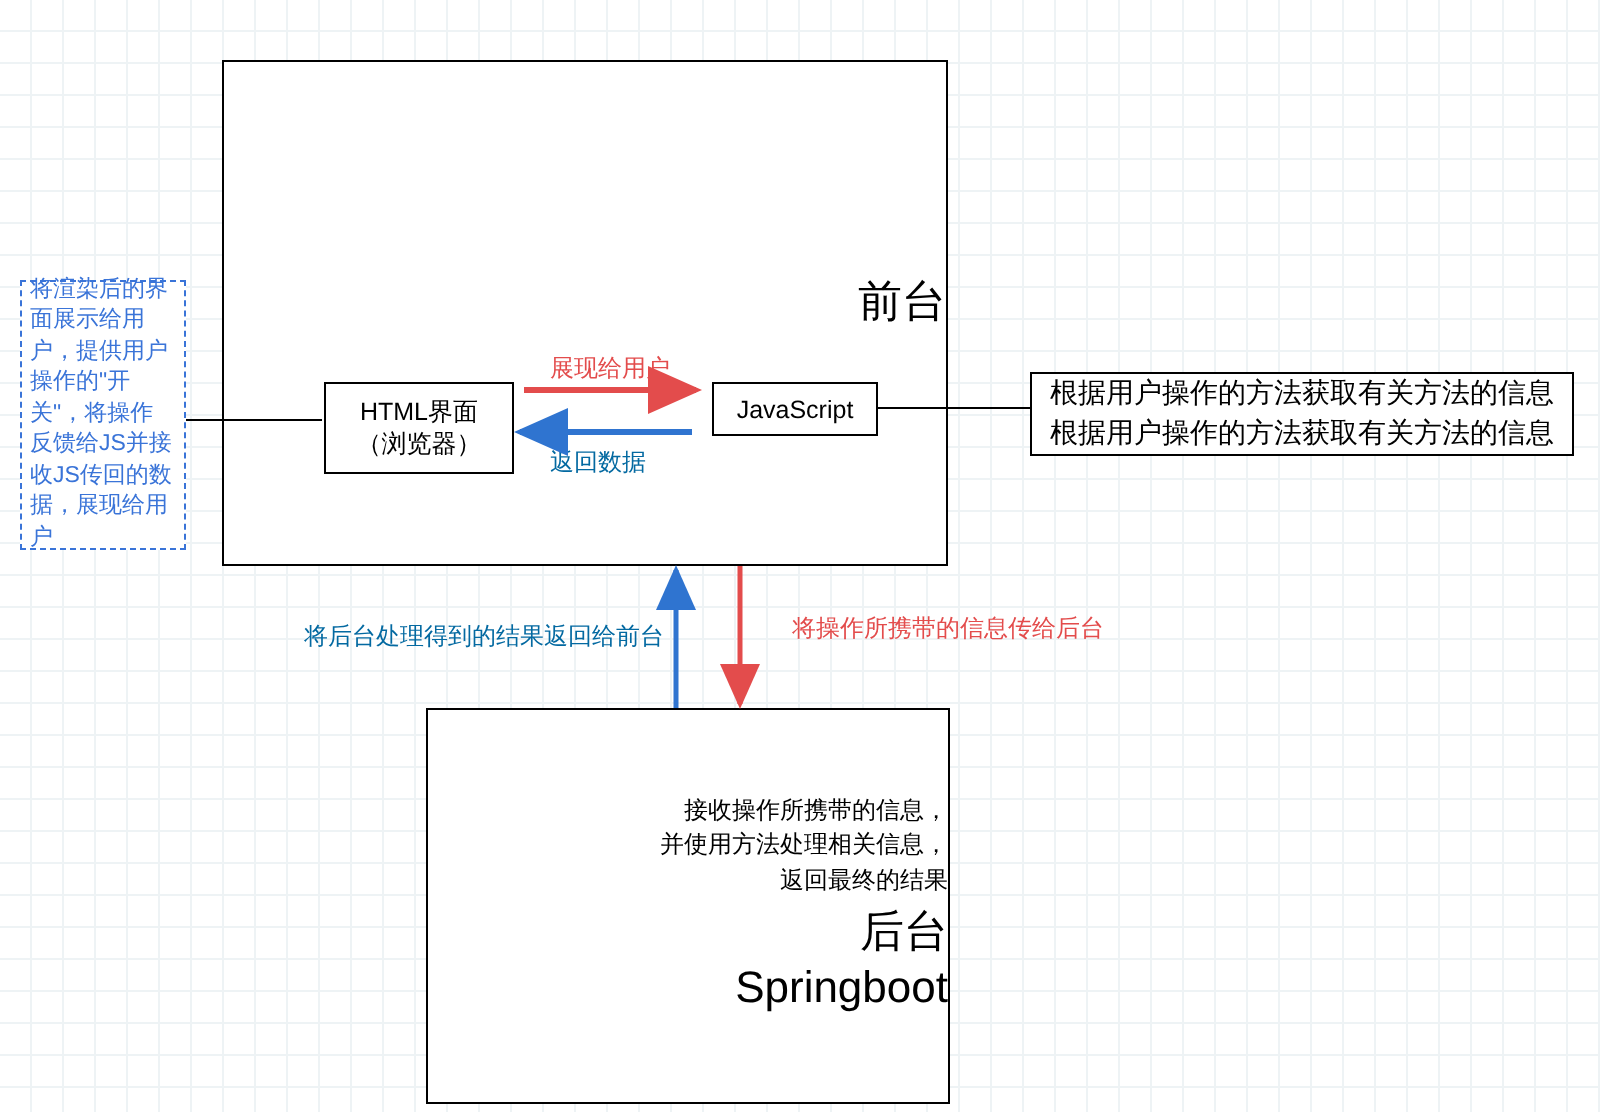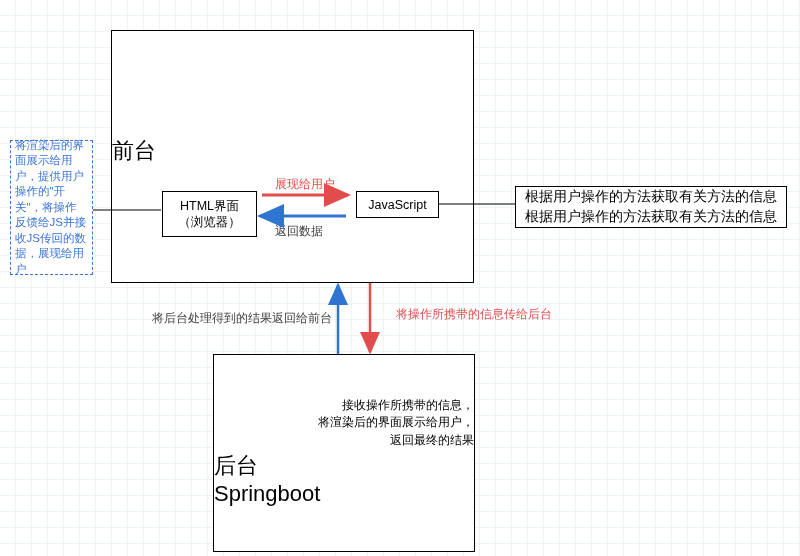--- a/index.html
+++ b/index.html
@@ -30,30 +30,30 @@
     background: #fff;
     display: flex;
     align-items: center;
     justify-content: center;
     text-align: center;
   }
   .dashed { border: 1px dashed #3a74d8; color:#3a74d8; }
   .title {
     position: absolute;
     font-size: 22px;
-    text-align: left;
+    text-align: right;
   }
   .label {
     position: absolute;
     font-size: 12px;
     text-align: center;
     line-height: 1.3;
   }
   .red { color: #e34c4c; }
-  .blue { color: #404040; }
+  .blue { color: #0369a1; }
   .descblock {
     font-size: 11.5px;
     line-height: 1.35;
     padding: 4px;
   }
   svg.arrows {
     position: absolute;
     inset: 0;
     width: 800px;
     height: 556px;
@@ -81,21 +81,21 @@
       <span>JavaScript</span>
     </div>
   </div>
 
   <div class="label red" style="left:275px; top:177px;">展现给用户</div>
   <div class="label blue" style="left:275px; top:224px;">返回数据</div>
 
   <div class="box" style="left:213px; top:354px; width:262px; height:198px; display:block; padding-top:28px;">
     <div style="font-size:12px; line-height:1.45; text-align:right; margin-top:14px;">
       <span>接收操作所携带的信息，</span><br>
-      <span>将渲染后的界面展示给用户，</span><br>
+      <span>并使用方法处理相关信息，</span><br>
       <span>返回最终的结果</span>
     </div>
     <div class="title" style="left:0; right:0; top:97px; line-height:1.25;">
       <span>后台</span><br>
       <span>Springboot</span>
     </div>
   </div>
 
   <div class="box dashed descblock" style="left:10px; top:140px; width:83px; height:135px; text-align:left;">
     <span>将渲染后的界面展示给用户，提供用户操作的"开关"，将操作反馈给JS并接收JS传回的数据，展现给用户</span>

